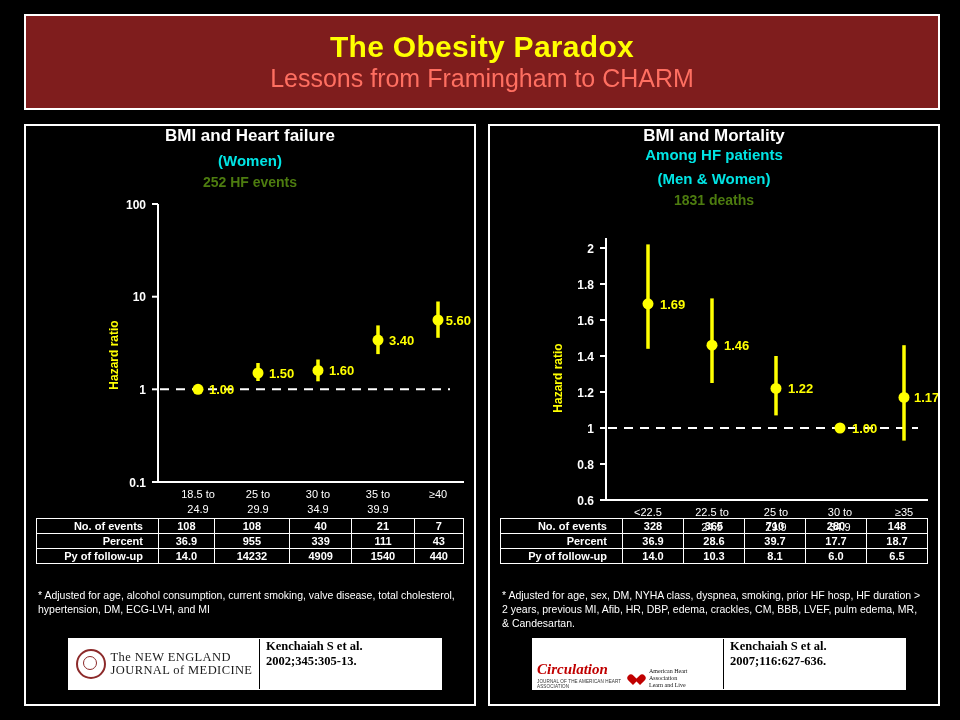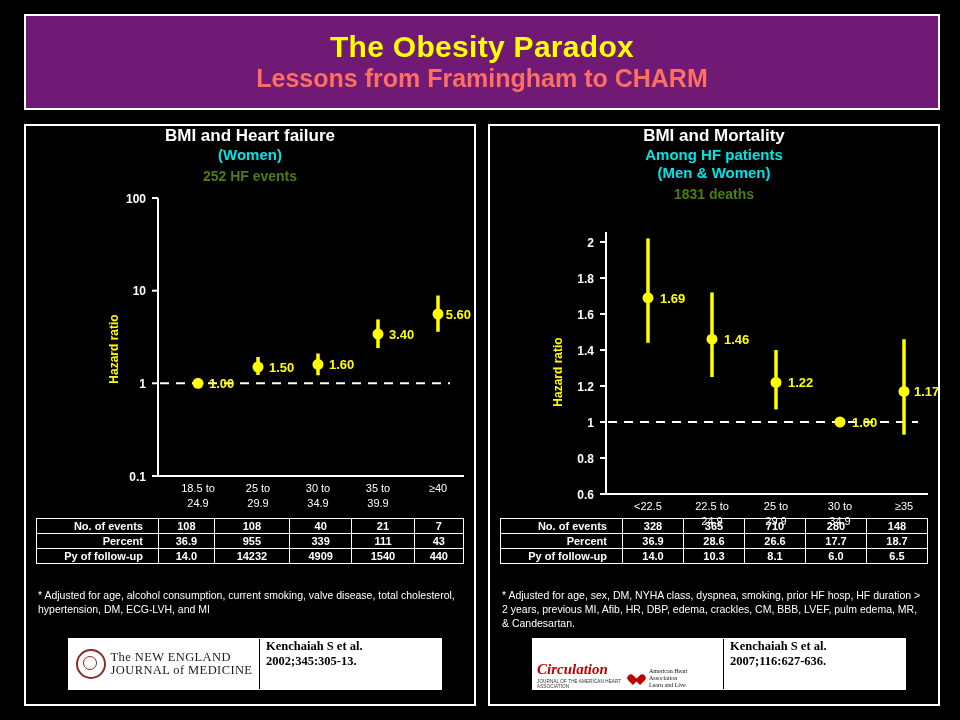--- a/index.html
+++ b/index.html
@@ -6,42 +6,42 @@
   body{
     width:960px;height:720px;background:#000;
     font-family:"Liberation Sans", sans-serif;
     overflow:hidden;
   }
   .slide{position:relative;width:960px;height:720px;background:#000;}
 
   
   .title-box{
     position:absolute;left:24px;top:14px;width:912px;height:92px;
-    border:2px solid #ffffff;background:#701a75;
+    border:2px solid #ffffff;background:#7f1d1d;
     display:flex;flex-direction:column;align-items:center;justify-content:center;
   }
   .title-main{
     color:#ffff00;font-size:30px;font-weight:bold;letter-spacing:.3px;line-height:1.05;
   }
   .title-sub{
-    color:#ff6f61;font-size:25px;font-weight:bold;line-height:1.15;margin-top:1px;
+    color:#ff6f61;font-size:25px;font-weight:normal;line-height:1.15;margin-top:1px;
   }
 
   
   .panel{
     position:absolute;top:124px;width:448px;height:578px;
     border:2px solid #ffffff;background:#000;
   }
   .panel-left{left:24px;}
   .panel-right{left:488px;}
 
   .p-head{width:100%;text-align:center;}
   .p-title{color:#ffffff;font-size:17px;font-weight:bold;line-height:1.15;}
   .p-sub1{color:#00e5e5;font-size:15px;font-weight:bold;line-height:1.2;}
-  .p-sub2{color:#00e5e5;font-size:15px;font-weight:bold;line-height:1.2;}
+  .p-sub2{color:#00e5e5;font-size:15px;font-weight:bold;line-height:1.2;margin-top:6px;}
   .p-events{color:#4d7c0f;font-size:14px;font-weight:bold;margin-top:4px;}
 
   
   .plot{position:relative;width:448px;height:330px;}
   .plot svg{position:absolute;left:0;top:0;}
 
   .axis-title{
     fill:#ffff00;font-size:12px;font-weight:bold;font-family:"Liberation Sans",sans-serif;
   }
   .tick-lab{fill:#ffffff;font-size:12px;font-weight:bold;font-family:"Liberation Sans",sans-serif;}
@@ -296,21 +296,21 @@
         <td>328</td>
         <td>365</td>
         <td>710</td>
         <td>280</td>
         <td>148</td>
       </tr>
       <tr>
         <td class="rowhdr">Percent</td>
         <td>36.9</td>
         <td>28.6</td>
-        <td>26.6</td>
+        <td>39.7</td>
         <td>17.7</td>
         <td>18.7</td>
       </tr>
       <tr>
         <td class="rowhdr">Py of follow-up</td>
         <td>14.0</td>
         <td>10.3</td>
         <td>8.1</td>
         <td>6.0</td>
         <td>6.5</td>

